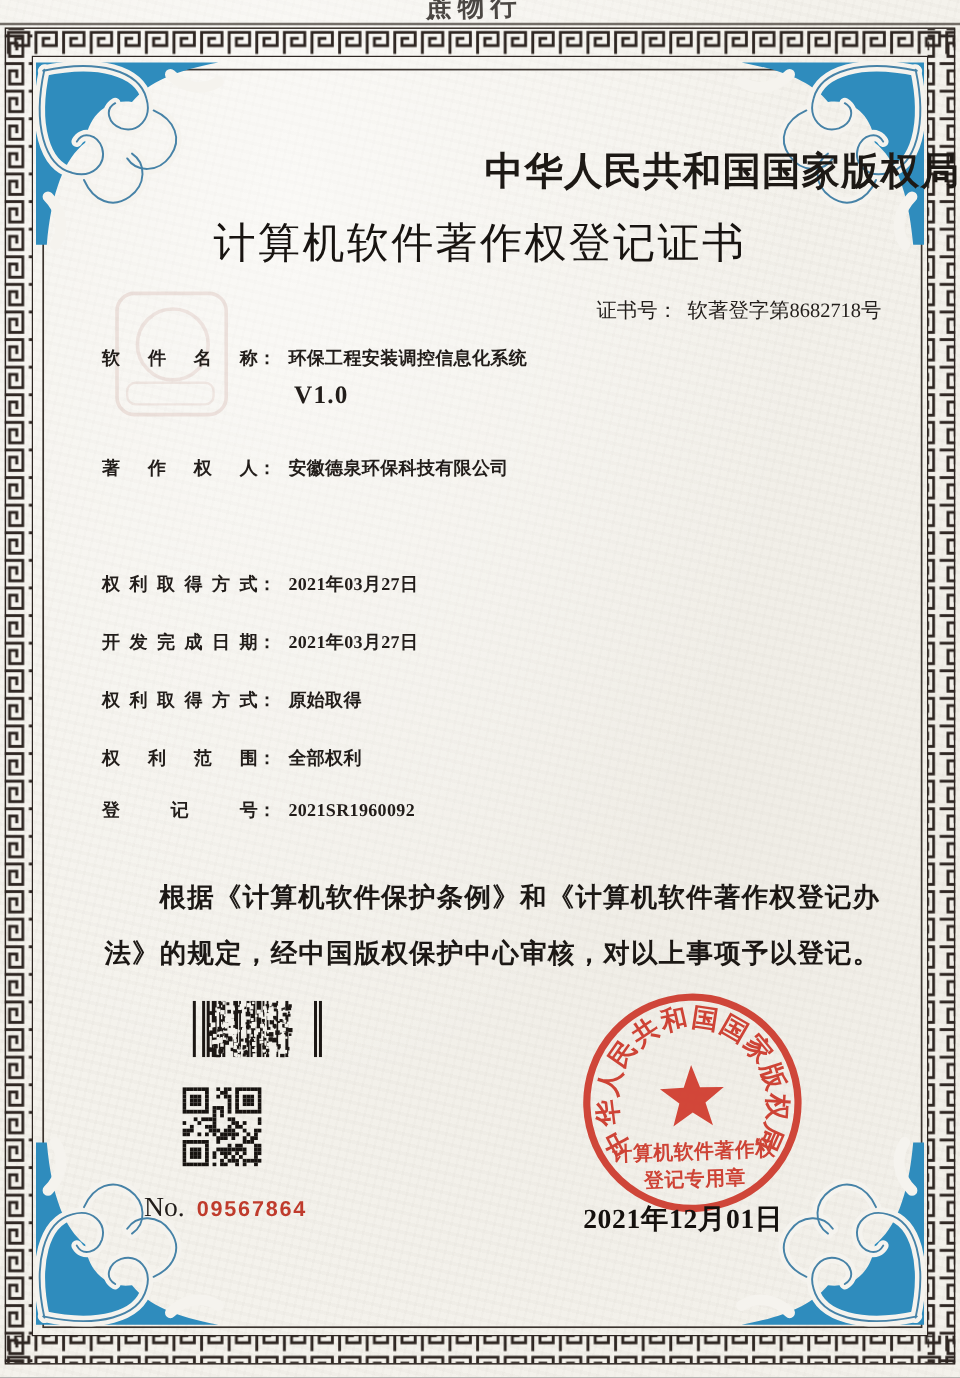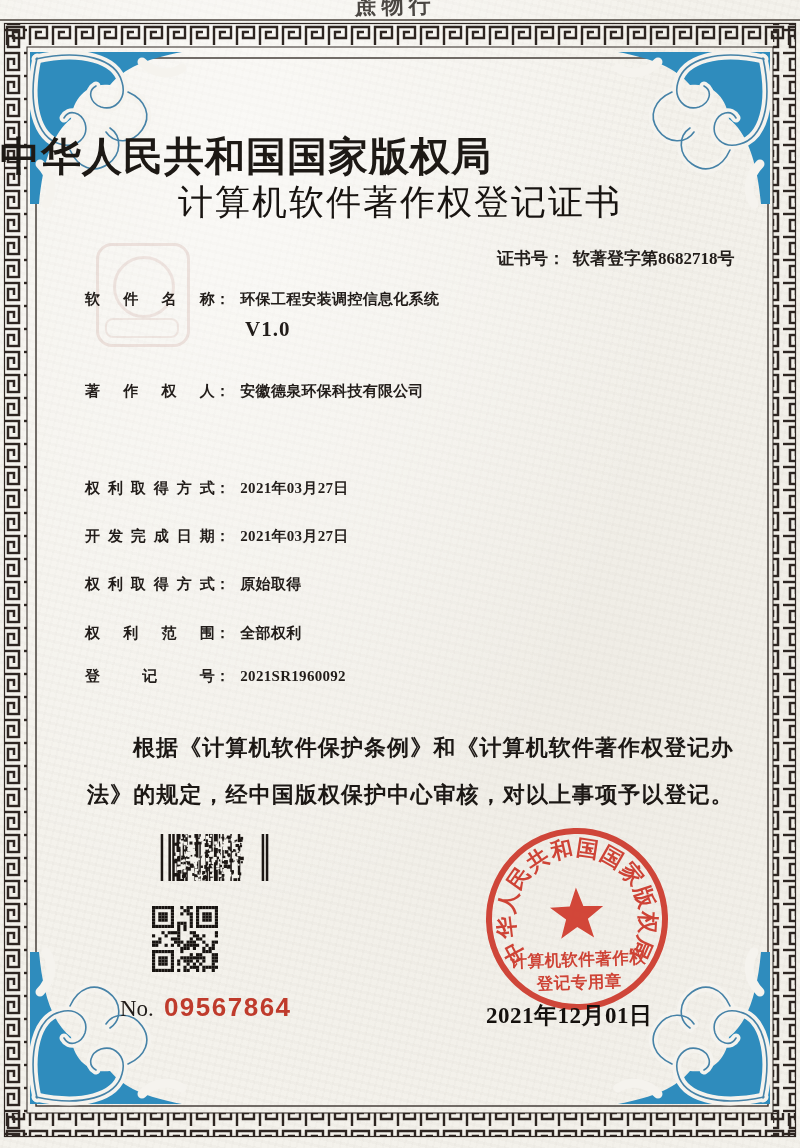--- a/index.html
+++ b/index.html
@@ -26,42 +26,42 @@
   }
   .watermark::before{
     content:"";position:absolute;left:14px;top:10px;width:56px;height:56px;
     border:3px solid rgba(196,152,142,.26);border-radius:50%;
   }
   .watermark::after{
     content:"";position:absolute;left:6px;bottom:6px;width:70px;height:16px;
     border:2px solid rgba(196,152,142,.22);border-radius:8px;
   }
   .authority{
-    position:absolute;top:137px;left:0;width:100%;text-align:left;z-index:2;
-    font-size:40px;font-weight:bold;letter-spacing:1px;line-height:1;color:#1d1915;
+    position:absolute;top:126px;left:0;width:100%;text-align:right;z-index:2;
+    font-size:32px;font-weight:bold;letter-spacing:1px;line-height:1;color:#1d1915;
   }
   .main-title{
     position:absolute;top:185px;left:0;width:100%;text-align:center;z-index:2;
     font-size:35px;font-weight:normal;letter-spacing:2px;line-height:1;color:#181411;
   }
-  .cert-no{position:absolute;top:249px;left:497px;font-size:17px;font-weight:bold;line-height:1.2;z-index:2;}
+  .cert-no{position:absolute;top:249px;left:497px;font-size:17px;font-weight:normal;line-height:1.2;z-index:2;}
   .cert-no .val{margin-left:8px;}
   .field-row{position:absolute;left:85px;font-size:15px;font-weight:bold;line-height:1.15;z-index:2;letter-spacing:.3px;}
   .fchars{display:inline-block;width:130px;text-align:justify;text-align-last:justify;}
   .fvalue{margin-left:10px;}
   .v2line{position:absolute;left:245px;top:317px;font-size:21px;font-weight:bold;z-index:2;letter-spacing:1px;}
   .statement{
     position:absolute;left:87px;top:724px;width:660px;z-index:2;
     font-size:22px;font-weight:bold;line-height:47px;text-indent:46px;letter-spacing:1.1px;color:#1c1815;
   }
   .barcode{position:absolute;left:147px;top:834px;z-index:2;}
   .qr{position:absolute;left:152px;top:906px;z-index:2;}
   .serial{position:absolute;left:120px;top:992px;z-index:2;font-size:23px;line-height:1.2;}
   .serial .num{
-    font-family:"Liberation Sans","DejaVu Sans",sans-serif;font-weight:bold;font-size:26px;
+    font-family:"Liberation Sans","DejaVu Sans",sans-serif;font-weight:bold;font-size:18px;
     margin-left:10px;letter-spacing:1.5px;
   }
   .seal{position:absolute;left:482px;top:824px;z-index:3;transform:rotate(-2deg);opacity:.92;}
   .seal-ring-char{font-size:22px;font-weight:bold;text-anchor:middle;dominant-baseline:central;
     font-family:"Liberation Serif","DejaVu Serif",serif;}
   .seal-line{font-weight:bold;text-anchor:middle;font-size:16.5px;letter-spacing:.5px;
     font-family:"Liberation Serif","DejaVu Serif",serif;}
   .issue-date{position:absolute;left:486px;top:1000px;z-index:4;font-size:23px;font-weight:bold;letter-spacing:.5px;color:#15110e;}
 </style>
 </head>

